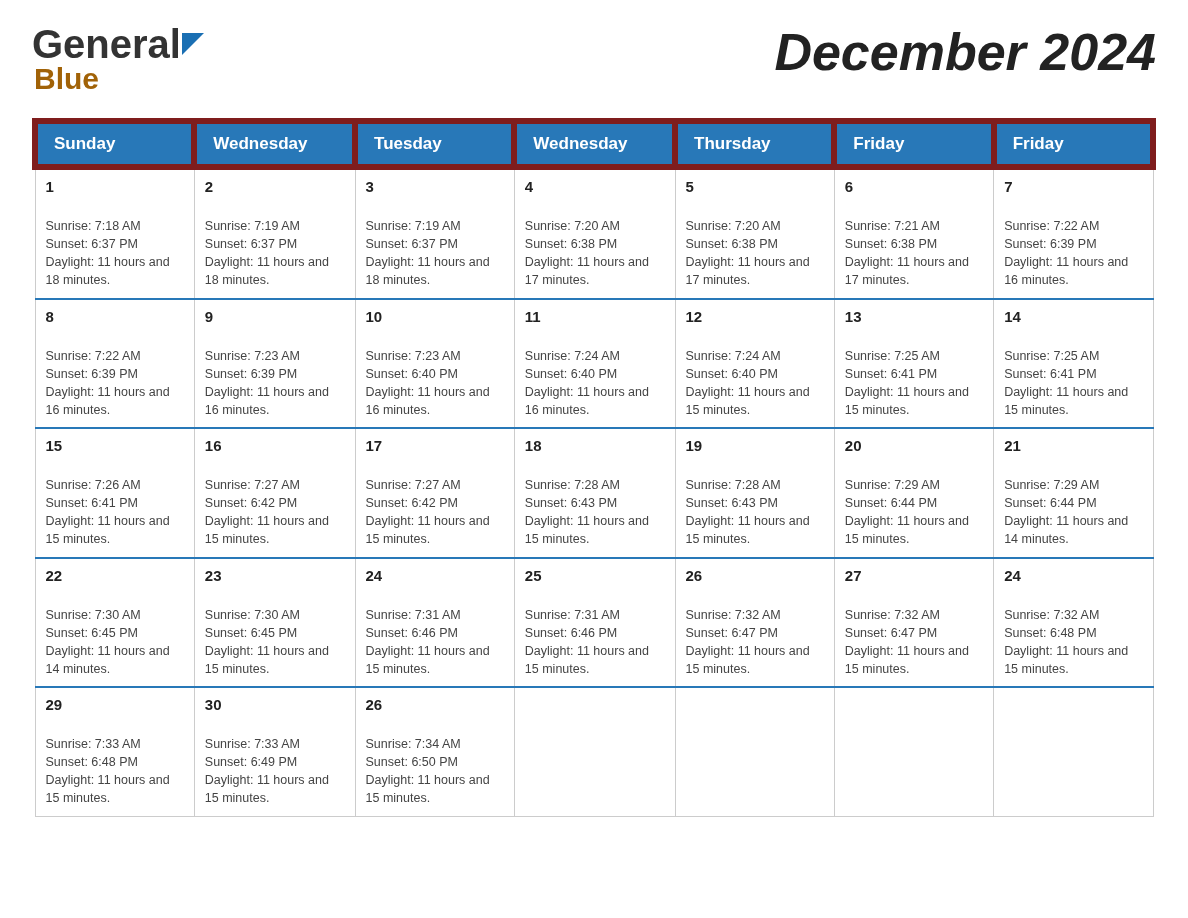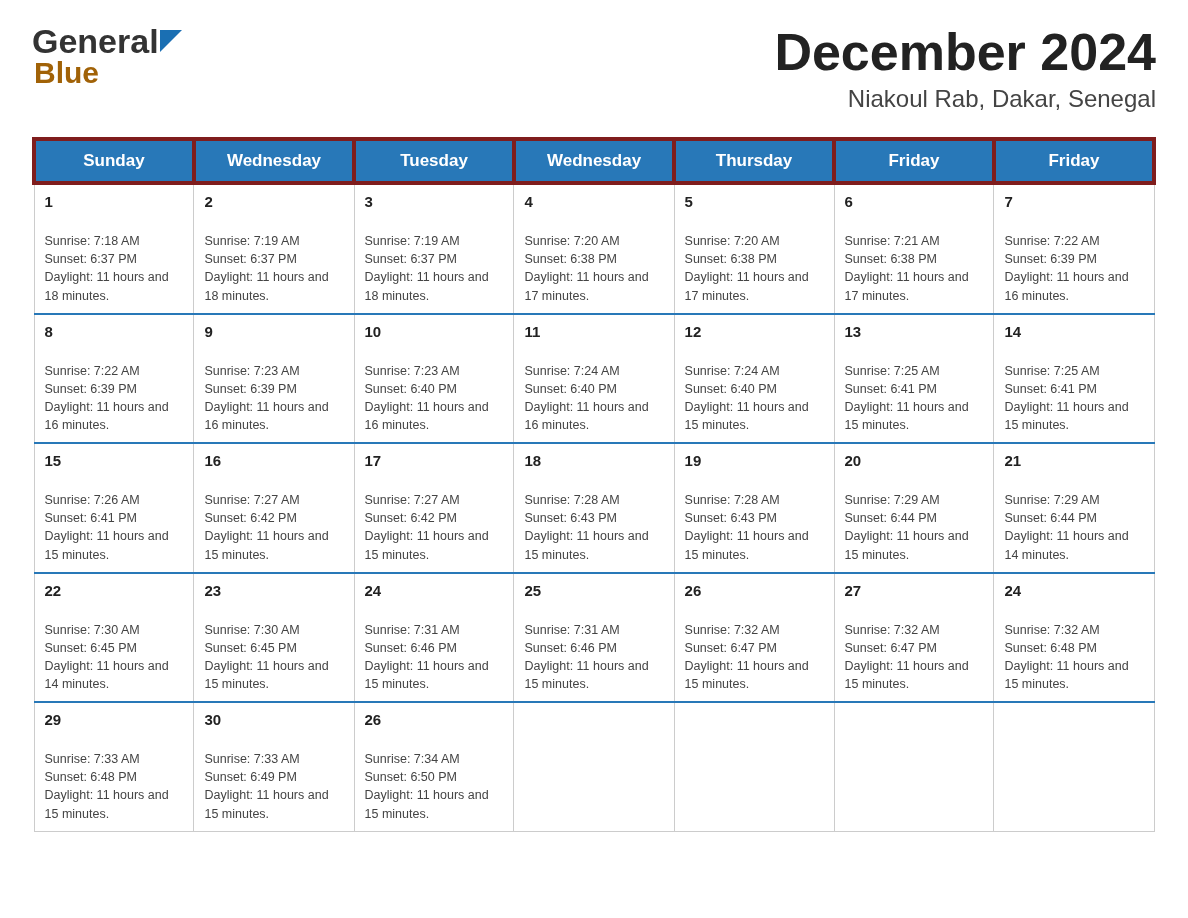--- a/index.html
+++ b/index.html
@@ -15,21 +15,22 @@
       justify-content: space-between;
       align-items: flex-start;
       margin-bottom: 24px;
     }
     .logo {
       display: flex;
       flex-direction: column;
       align-items: flex-start;
     }
     .title-block {
-      text-align: right;
+      text-align: left;
+      font-style: italic;
     }
     .title-block h1 {
       font-size: 52px;
       font-weight: bold;
       color: #222;
       line-height: 1.1;
     }
     .title-block h2 {
       font-size: 24px;
       font-weight: normal;
@@ -40,22 +41,22 @@
       width: 100%;
       border-collapse: collapse;
       border: 1px solid #aaa;
     }
     .calendar th {
       background: #2878b8;
       color: #fff;
       font-size: 17px;
       font-weight: bold;
       padding: 10px 16px;
-      text-align: center;
-      border: 4px solid #7f1d1d;
+      text-align: left;
+      border: 6px solid #7f1d1d;
     }
     .calendar td {
       vertical-align: top;
       padding: 8px 10px;
       border: 1px solid #ccc;
       font-size: 13px;
       color: #333;
       min-width: 130px;
       min-height: 90px;
     }
@@ -77,31 +78,30 @@
     }
     .empty-cell {
       background: #fff;
     }
   </style>
 </head>
 <body>
 
 <div class="header">
   <div class="logo">
-    <div style="font-size:34px;font-weight:bold;color:#333;line-height:1;display:flex;align-items:center;">
+    <div style="font-size:40px;font-weight:bold;color:#333;line-height:1;display:flex;align-items:center;">
       <span>General</span>
       <svg width="22" height="22" viewBox="0 0 22 22" style="margin-left:1px;">
         <polygon points="0,0 22,0 0,22" fill="#1a6fb3"></polygon>
       </svg>
     </div>
     <div style="font-size:30px;font-weight:bold;color:#a16207;line-height:1;margin-top:0px;padding-left:2px;">Blue</div>
   </div>
   <div class="title-block">
     <h1>December 2024</h1>
-    <h2>Niakoul Rab, Dakar, Senegal</h2>
   </div>
 </div>
 
 <table class="calendar">
   <thead>
     <tr>
 
     <th>Sunday</th>
         <th>Wednesday</th>
         <th>Tuesday</th>

